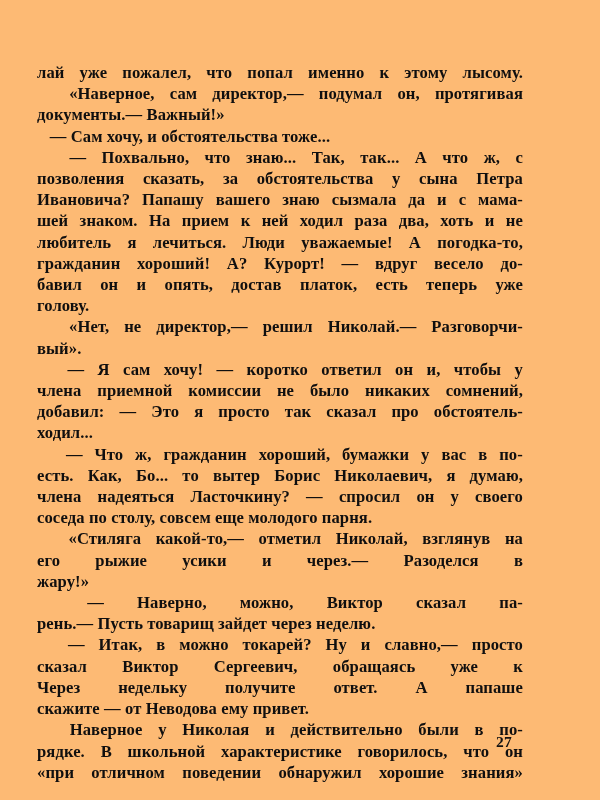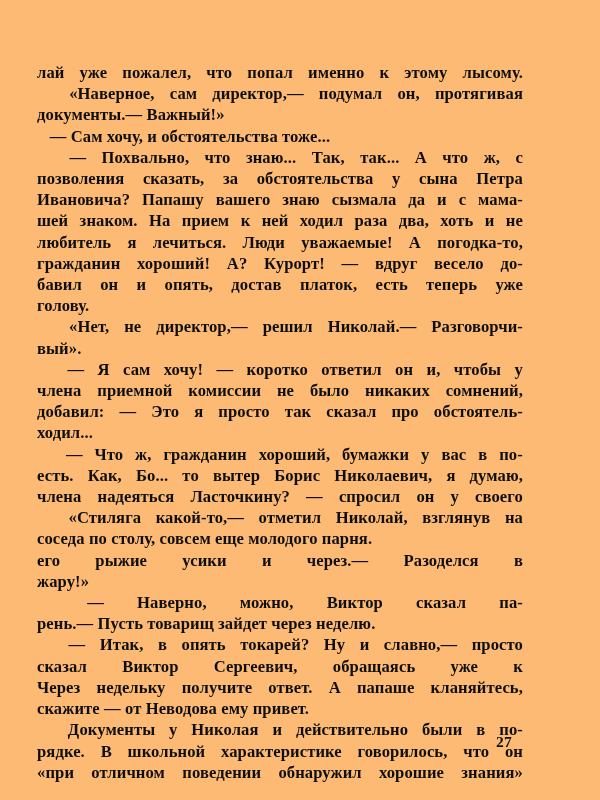--- a/index.html
+++ b/index.html
@@ -88,30 +88,30 @@
       <div class="line last">голову.</div>
       <div class="line just"><span class="indent"></span><span class="w">«Нет,</span><span class="w">не</span><span class="w">директор,—</span><span class="w">решил</span><span class="w">Николай.—</span><span class="w">Разговорчи-</span></div>
       <div class="line last">вый».</div>
       <div class="line just"><span class="indent"></span><span class="w">—</span><span class="w">Я</span><span class="w">сам</span><span class="w">хочу!</span><span class="w">—</span><span class="w">коротко</span><span class="w">ответил</span><span class="w">он</span><span class="w">и,</span><span class="w">чтобы</span><span class="w">у</span></div>
       <div class="line just"><span class="w">члена</span><span class="w">приемной</span><span class="w">комиссии</span><span class="w">не</span><span class="w">было</span><span class="w">никаких</span><span class="w">сомнений,</span></div>
       <div class="line just"><span class="w">добавил:</span><span class="w">—</span><span class="w">Это</span><span class="w">я</span><span class="w">просто</span><span class="w">так</span><span class="w">сказал</span><span class="w">про</span><span class="w">обстоятель-</span></div>
       <div class="line last">ходил...</div>
       <div class="line just"><span class="indent"></span><span class="w">—</span><span class="w">Что</span><span class="w">ж,</span><span class="w">гражданин</span><span class="w">хороший,</span><span class="w">бумажки</span><span class="w">у</span><span class="w">вас</span><span class="w">в</span><span class="w">по-</span></div>
       <div class="line just"><span class="w">есть.</span><span class="w">Как,</span><span class="w">Бо...</span><span class="w">то</span><span class="w">вытер</span><span class="w">Борис</span><span class="w">Николаевич,</span><span class="w">я</span><span class="w">думаю,</span></div>
       <div class="line just"><span class="w">члена</span><span class="w">надеяться</span><span class="w">Ласточкину?</span><span class="w">—</span><span class="w">спросил</span><span class="w">он</span><span class="w">у</span><span class="w">своего</span></div>
+      <div class="line last">соседа по столу, совсем еще молодого парня.</div>
       <div class="line just"><span class="indent"></span><span class="w">«Стиляга</span><span class="w">какой-то,—</span><span class="w">отметил</span><span class="w">Николай,</span><span class="w">взглянув</span><span class="w">на</span></div>
-      <div class="line last">соседа по столу, совсем еще молодого парня.</div>
       <div class="line just"><span class="w">его</span><span class="w">рыжие</span><span class="w">усики</span><span class="w">и</span><span class="w">через.—</span><span class="w">Разоделся</span><span class="w">в</span></div>
       <div class="line last">жару!»</div>
       <div class="line just"><span class="indent"></span><span class="w">—</span><span class="w">Наверно,</span><span class="w">можно,</span><span class="w">Виктор</span><span class="w">сказал</span><span class="w">па-</span></div>
       <div class="line last">рень.— Пусть товарищ зайдет через неделю.</div>
-      <div class="line just"><span class="indent"></span><span class="w">—</span><span class="w">Итак,</span><span class="w">в</span><span class="w">опять</span><span class="w">токарей?</span><span class="w">Ну</span><span class="w">и</span><span class="w">славно,—</span><span class="w">просто</span></div>
+      <div class="line just"><span class="indent"></span><span class="w">—</span><span class="w">Итак,</span><span class="w">в</span><span class="w">можно</span><span class="w">токарей?</span><span class="w">Ну</span><span class="w">и</span><span class="w">славно,—</span><span class="w">просто</span></div>
       <div class="line just"><span class="w">сказал</span><span class="w">Виктор</span><span class="w">Сергеевич,</span><span class="w">обращаясь</span><span class="w">уже</span><span class="w">к</span></div>
-      <div class="line just"><span class="w">Через</span><span class="w">недельку</span><span class="w">получите</span><span class="w">ответ.</span><span class="w">А</span><span class="w">папаше</span><span class="w">кланяйтесь,</span></div>
+      <div class="line just"><span class="w">Через</span><span class="w">недельку</span><span class="w">получите</span><span class="w">ответ.</span><span class="w">А</span><span class="w">папаше</span></div>
       <div class="line last">скажите — от Неводова ему привет.</div>
-      <div class="line just"><span class="indent"></span><span class="w">Документы</span><span class="w">у</span><span class="w">Николая</span><span class="w">и</span><span class="w">действительно</span><span class="w">были</span><span class="w">в</span><span class="w">по-</span></div>
+      <div class="line just"><span class="indent"></span><span class="w">Наверное</span><span class="w">у</span><span class="w">Николая</span><span class="w">и</span><span class="w">действительно</span><span class="w">были</span><span class="w">в</span><span class="w">по-</span></div>
       <div class="line just"><span class="w">рядке.</span><span class="w">В</span><span class="w">школьной</span><span class="w">характеристике</span><span class="w">говорилось,</span><span class="w">что</span><span class="w">он</span></div>
       <div class="line just"><span class="w">«при</span><span class="w">отличном</span><span class="w">поведении</span><span class="w">обнаружил</span><span class="w">хорошие</span><span class="w">знания»</span></div>
     </div>
 
   <div id="page-number">27</div>
 
 </div>
 
 </body></html>

